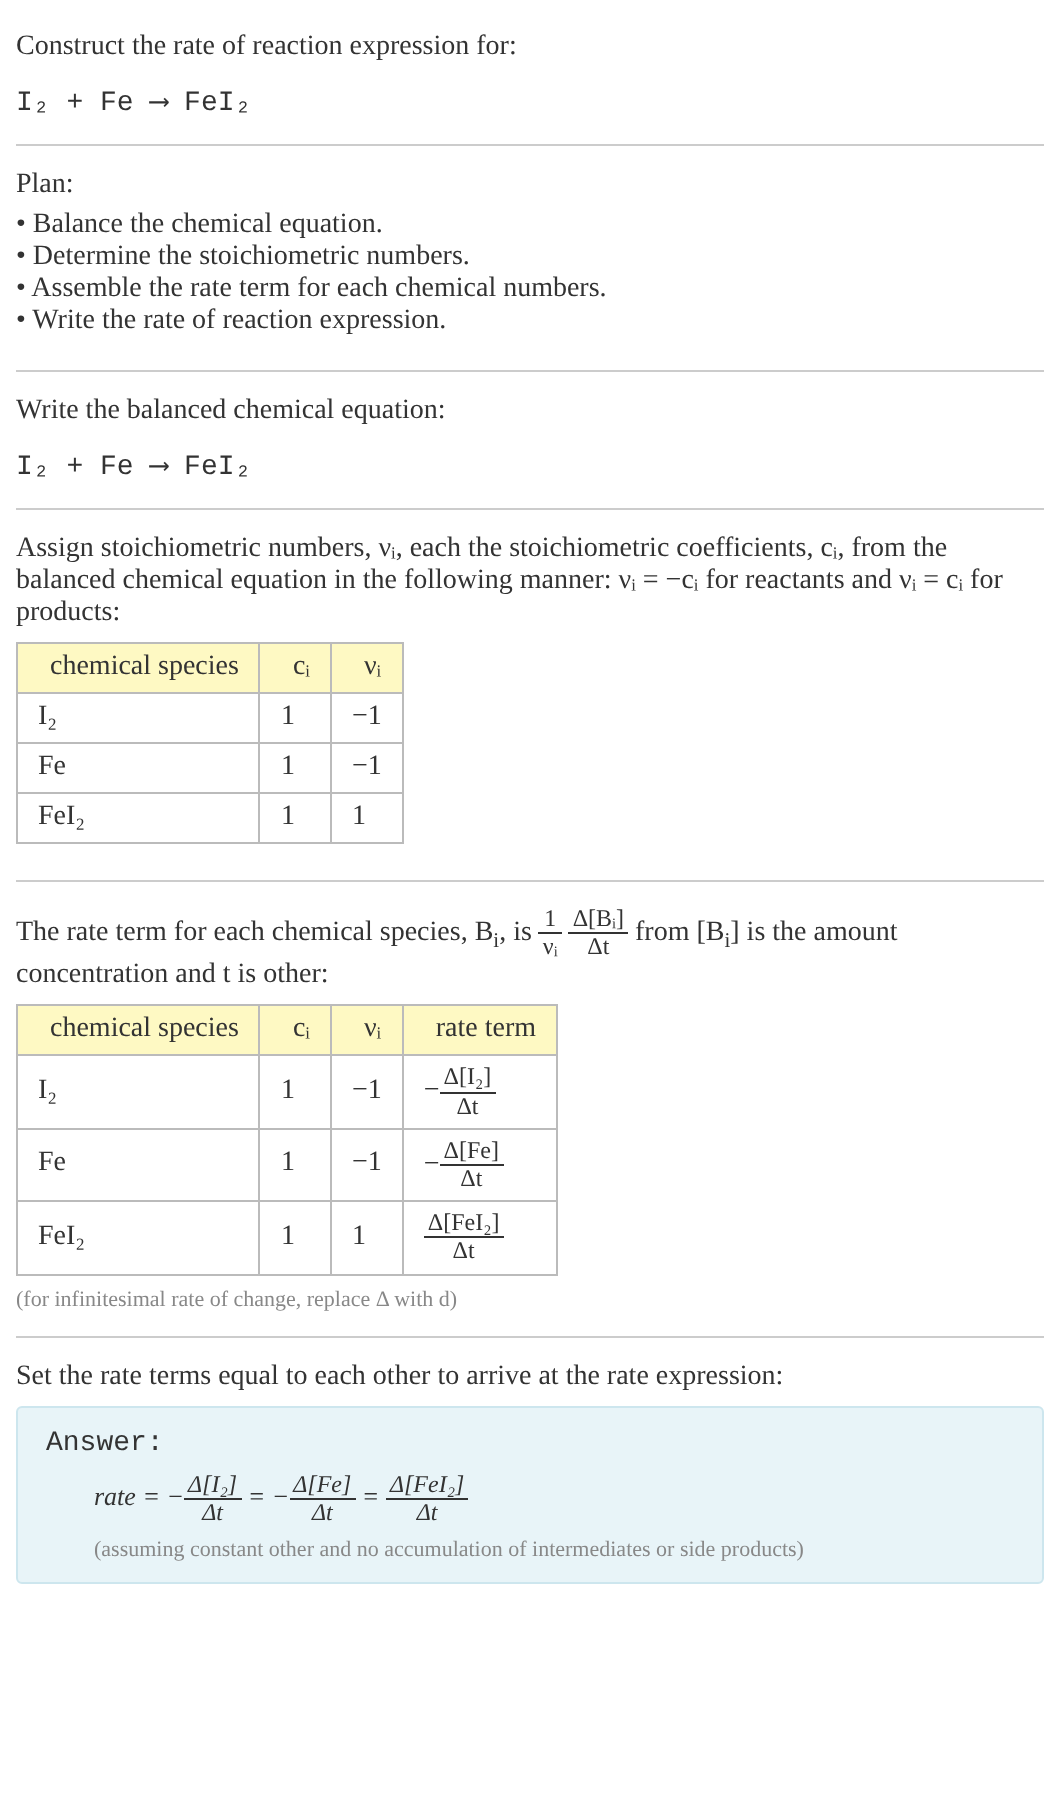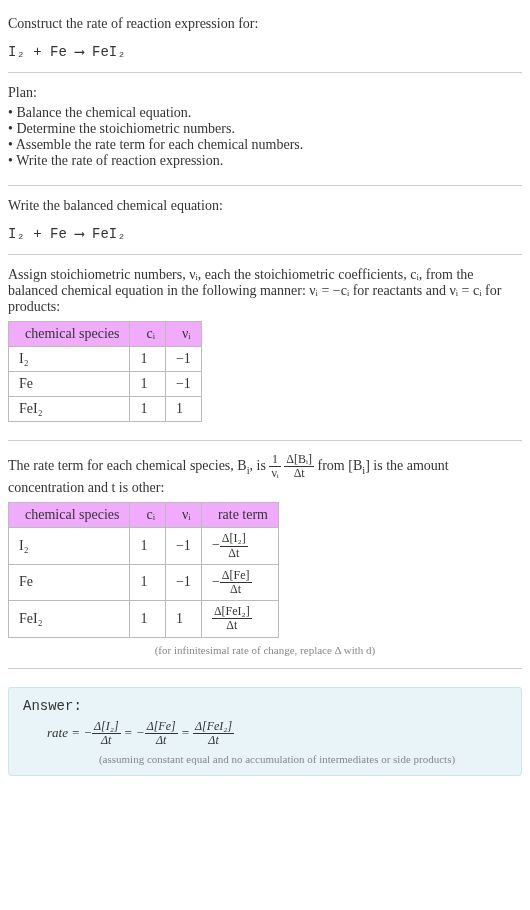--- a/index.html
+++ b/index.html
@@ -28,26 +28,25 @@
   border-collapse: collapse;
   margin: 6px 0;
 }
 table.data td, table.data th {
   border: 1px solid #bbb;
   padding: 4px 10px;
   font-weight: normal;
   text-align: left;
   font-family: Georgia, serif;
 }
-table.data th { background: #f0abfc; padding-left: 16px; }
+table.data th { background: #fef9c3; padding-left: 16px; }
 .small-note {
   font-size: 11px;
   color: #888;
   margin-top: 0;
-  text-align: center;
 }
 .answer-box {
   background: #e8f4f8;
   border: 1px solid #cde6ee;
   border-radius: 3px;
   padding: 10px 14px;
   margin-top: 6px;
 }
 .answer-label {
   font-size: 14px;
@@ -159,25 +158,26 @@
       <td>1</td>
       <td><span></span><span class="frac"><span class="num">Δ[FeI₂]</span><span class="den">Δt</span></span></td>
     </tr>
   </tbody>
     </table>
   <div class="small-note">(for infinitesimal rate of change, replace Δ with d)</div>
 </div>
 <hr>
 
 <div class="section">
+  <div>Set the rate terms equal to each other to arrive at the rate expression:</div>
   <div class="answer-box">
     <div class="answer-label">Answer:</div>
     <div class="rate-line">
       <span>rate = </span>
       <span>−</span><span class="frac"><span class="num">Δ[I₂]</span><span class="den">Δt</span></span>
       <span> = </span>
       <span>−</span><span class="frac"><span class="num">Δ[Fe]</span><span class="den">Δt</span></span>
       <span> = </span>
       <span></span><span class="frac"><span class="num">Δ[FeI₂]</span><span class="den">Δt</span></span>
     </div>
-    <div class="small-note indented">(assuming constant equal and no accumulation of intermediates or side products)</div>
+    <div class="small-note indented">(assuming constant other and no accumulation of intermediates or side products)</div>
   </div>
 </div>
 
 </body></html>

